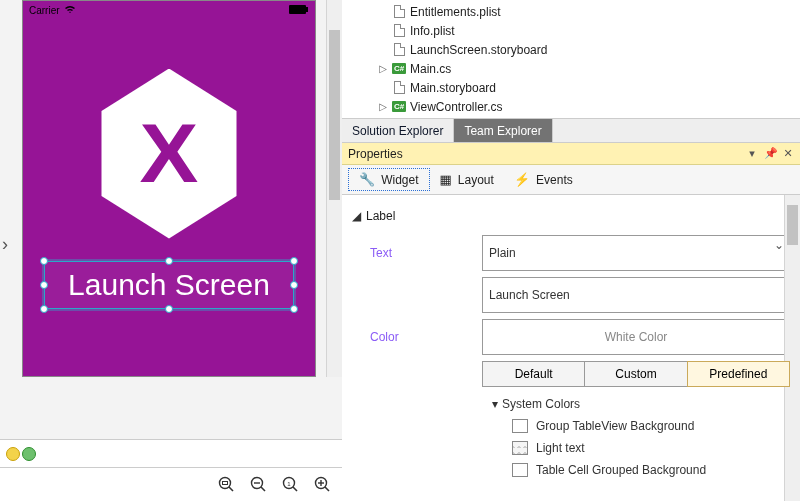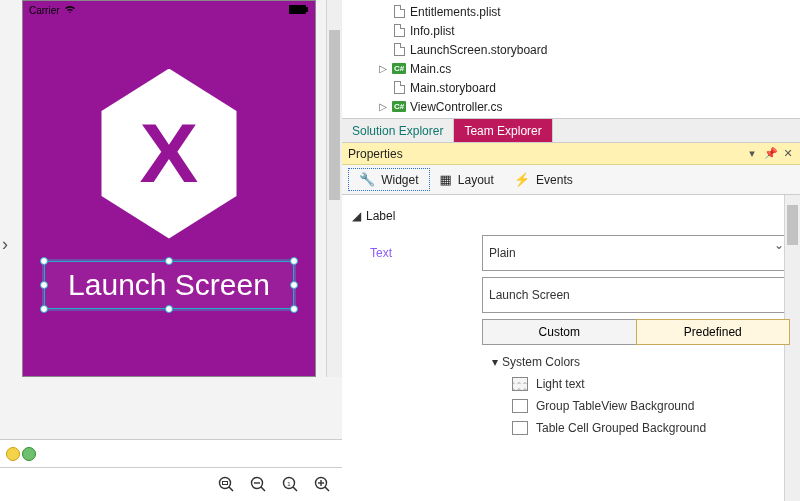--- a/index.html
+++ b/index.html
@@ -48,22 +48,22 @@
 .tree-row { display: flex; align-items: center; height: 19px; gap: 4px; padding-left: 44px; }
 .tree-row.has-expand { padding-left: 30px; }
 .expander { width: 10px; text-align: center; color: #666; font-size: 10px; }
 .file-icon { width: 14px; height: 14px; display: flex; align-items: center; justify-content: center; font-size: 11px; }
 .doc-icon { border: 1px solid #888; width: 11px; height: 13px; position: relative; }
 .doc-icon::after{content:"";position:absolute;right:-1px;top:-1px;width:4px;height:4px;background:#fff;border-left:1px solid #888;border-bottom:1px solid #888;}
 .cs-icon { background: #3a9a3a; color: #fff; font-size: 8px; font-weight: bold; width: 14px; height: 11px; display:flex;align-items:center;justify-content:center;border-radius:1px; }
 
 
 .panel-tabs { display: flex; background: #eee; height: 24px; border-top: 1px solid #ccc; }
-.panel-tab { padding: 0 10px; display: flex; align-items: center; font-size: 12px; color: #0f766e; border-right: 1px solid #ccc; }
-.panel-tab.active { background: #be185d; color: #fff; }
+.panel-tab { padding: 0 10px; display: flex; align-items: center; font-size: 12px; color: #0f172a; border-right: 1px solid #ccc; }
+.panel-tab.active { background: #737373; color: #fff; }
 
 
 .props { flex: 1; display: flex; flex-direction: column; border-top: 1px solid #ccc; }
 .props-title { background: #fff2b3; height: 22px; display: flex; align-items: center; justify-content: space-between; padding: 0 6px; border-bottom: 1px solid #dcd28a; }
 .pt-tools { display: flex; gap: 6px; color: #555; font-size: 11px; }
 .pt-tools span{display:inline-block;width:12px;text-align:center;}
 .props-tabs { display: flex; height: 30px; border-bottom: 1px solid #ccc; align-items: center; padding: 3px 6px; gap: 0; background: #f6f6f6; }
 .props-tab { display: flex; align-items: center; gap: 6px; padding: 3px 10px; color: #222; }
 .props-tab.active { border: 1px dotted #2a6fd6; }
 .props-tab .ic { font-size: 13px; }
@@ -262,46 +262,53 @@
           <input class="sel-input" readonly="" value="Plain" style="">
         </div>
       </div>
       <div class="prow">
         <div class="plabel"></div>
         <div class="pcontrol">
           <input class="text-input" value="Launch Screen" style="">
         </div>
       </div>
 
+      <div class="prow">
+        <div class="plabel" style="padding-left:18px">Color</div>
+        <div class="pcontrol">
+          <input class="color-input" readonly="" value="White Color" style="">
+        </div>
+      </div>
 
       <div class="prow">
         <div class="plabel"></div>
         <div class="pcontrol seg">
+          <button>Default</button>
           <button>Custom</button>
           <button class="active">Predefined</button>
         </div>
       </div>
 
       <div class="prow" style="margin-bottom:0">
         <div class="plabel"></div>
         <div class="pcontrol color-list">
           <div class="hdr">
             <span>▾</span>
             <span>System Colors</span>
           </div>
           <div class="color-item">
+            <span class="swatch sw-plain"></span>
+            <span>Group TableView Background</span>
+          </div>
+          <div class="color-item">
             <span class="swatch sw-light"></span>
             <span>Light text</span>
           </div>
           <div class="color-item">
             <span class="swatch sw-plain"></span>
-            <span>Group TableView Background</span>
-          </div>
-          <div class="color-item">
-            <span class="swatch sw-plain"></span>
             <span>Table Cell Grouped Background</span>
           </div>
         </div>
       </div>
 
       <div class="vscroll2">
           <div class="thumb"></div>
         </div>
     </div>
   </div>

